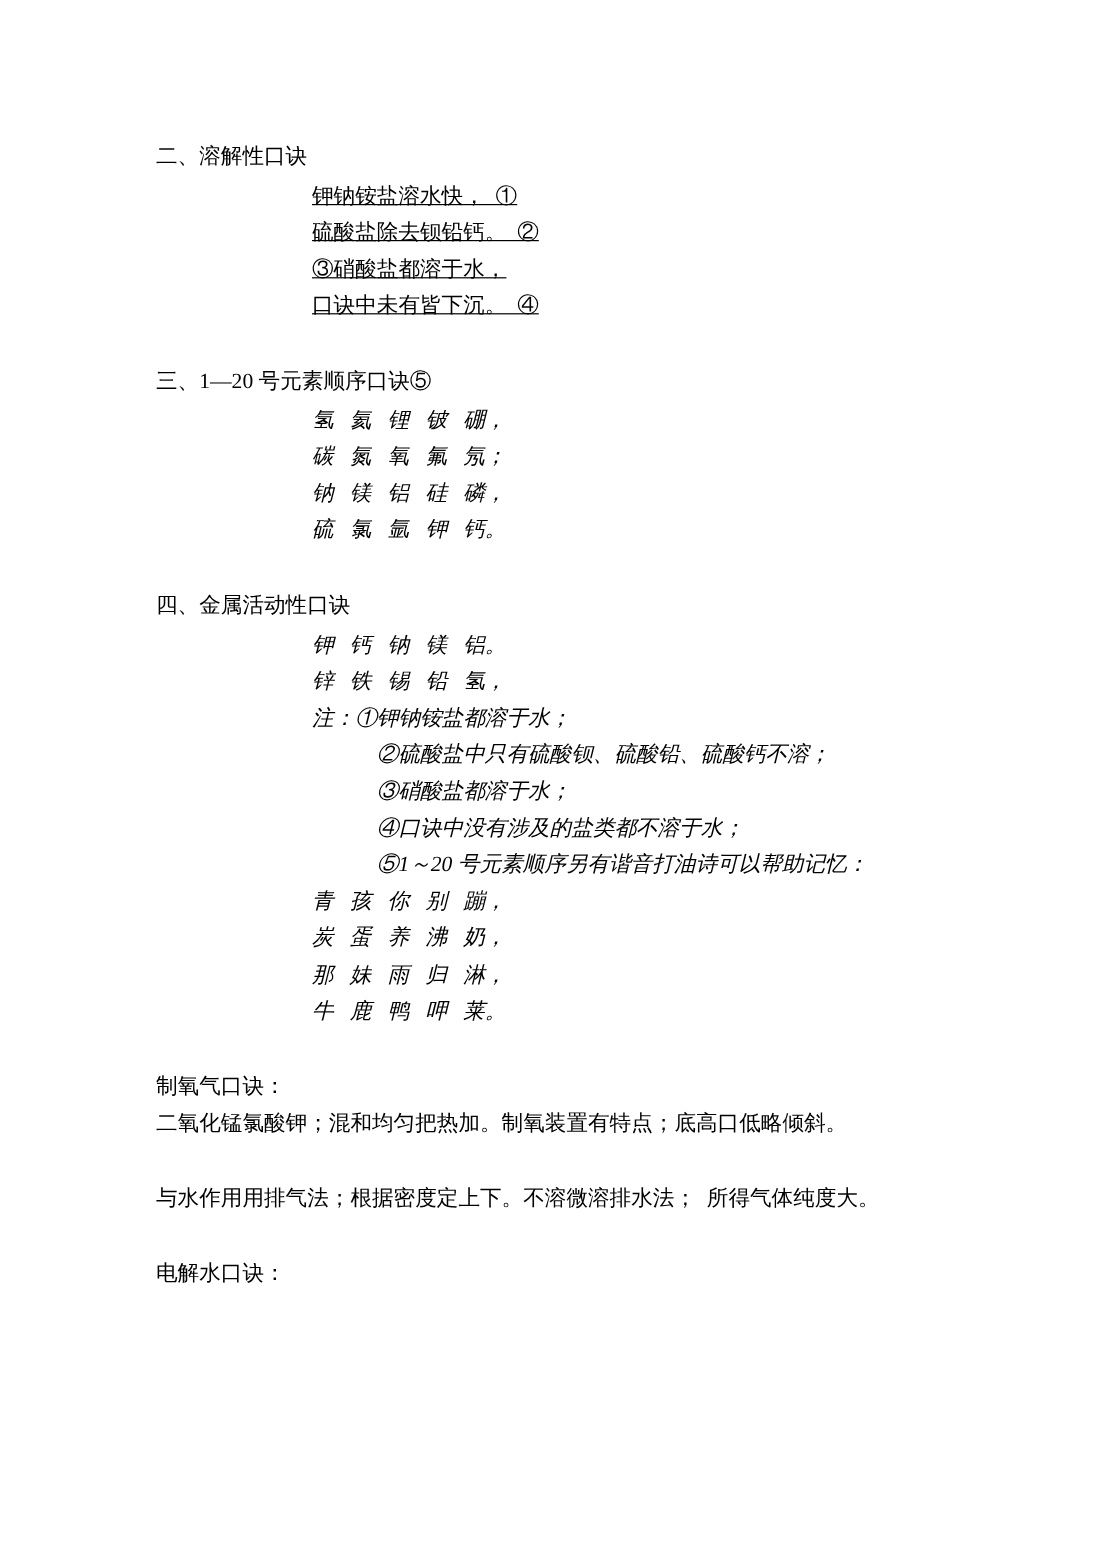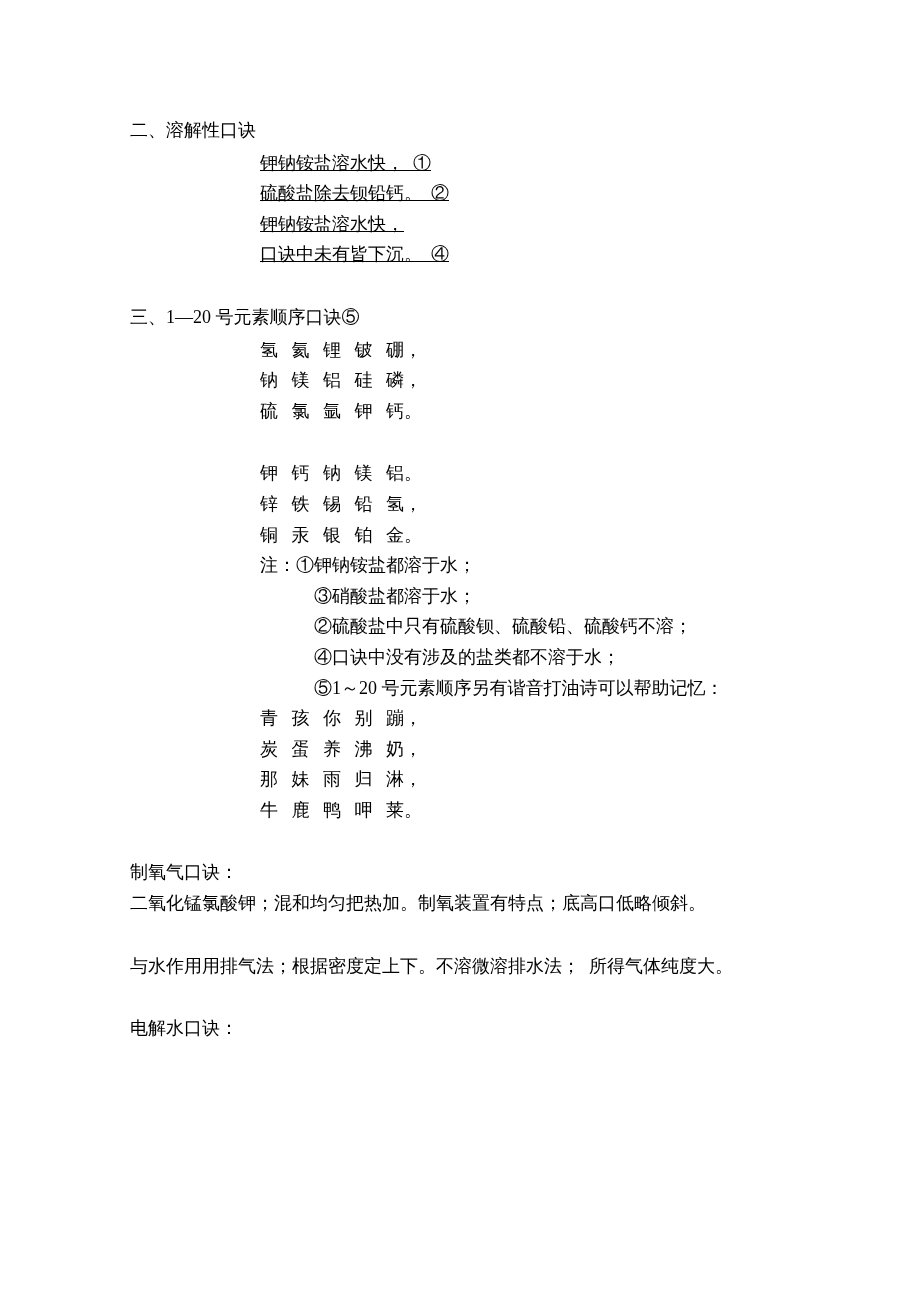--- a/index.html
+++ b/index.html
@@ -19,20 +19,21 @@
   }
   .section-title {
     margin-bottom: 2px;
   }
   .indent {
     padding-left: 130px;
     text-decoration: underline;
   }
   .indent-wide {
     padding-left: 130px;
+    font-style: italic;
   }
   .indent-note {
     padding-left: 160px;
   }
   .block {
     margin-bottom: 32px;
   }
   .pline {
     white-space: pre;
   }
@@ -40,43 +41,44 @@
 </head>
 <body>
 
 <div class="page">
 
   <div class="block">
     <div class="section-title">二、溶解性口诀</div>
     <div class="indent">
       <div class="pline">钾钠铵盐溶水快，  ①</div>
       <div class="pline">硫酸盐除去钡铅钙。  ②</div>
-      <div class="pline">钾钠铵盐溶水快，</div>
+      <div class="pline">③硝酸盐都溶于水，</div>
       <div class="pline">口诀中未有皆下沉。  ④</div>
     </div>
   </div>
 
   <div class="block">
     <div class="section-title">三、1—20 号元素顺序口诀⑤</div>
     <div class="indent-wide">
       <div class="pline">氢   氦   锂   铍   硼，</div>
+      <div class="pline">碳   氮   氧   氟   氖；</div>
       <div class="pline">钠   镁   铝   硅   磷，</div>
       <div class="pline">硫   氯   氩   钾   钙。</div>
     </div>
   </div>
 
   <div class="block">
+    <div class="section-title">四、金属活动性口诀</div>
     <div class="indent-wide">
       <div class="pline">钾   钙   钠   镁   铝。</div>
       <div class="pline">锌   铁   锡   铅   氢，</div>
-      <div class="pline">铜   汞   银   铂   金。</div>
       <div class="pline">注：①钾钠铵盐都溶于水；</div>
       <div class="indent-note" style="padding-left:54px;">
+        <div class="pline">②硫酸盐中只有硫酸钡、硫酸铅、硫酸钙不溶；</div>
         <div class="pline">③硝酸盐都溶于水；</div>
-        <div class="pline">②硫酸盐中只有硫酸钡、硫酸铅、硫酸钙不溶；</div>
         <div class="pline">④口诀中没有涉及的盐类都不溶于水；</div>
         <div class="pline">⑤1～20 号元素顺序另有谐音打油诗可以帮助记忆：</div>
       </div>
       <div class="pline">青   孩   你   别   蹦，</div>
       <div class="pline">炭   蛋   养   沸   奶，</div>
       <div class="pline">那   妹   雨   归   淋，</div>
       <div class="pline">牛   鹿   鸭   呷   莱。</div>
     </div>
   </div>
 

